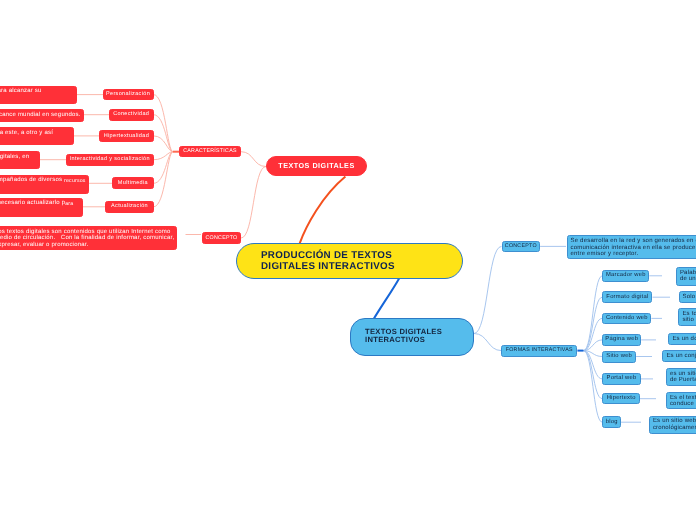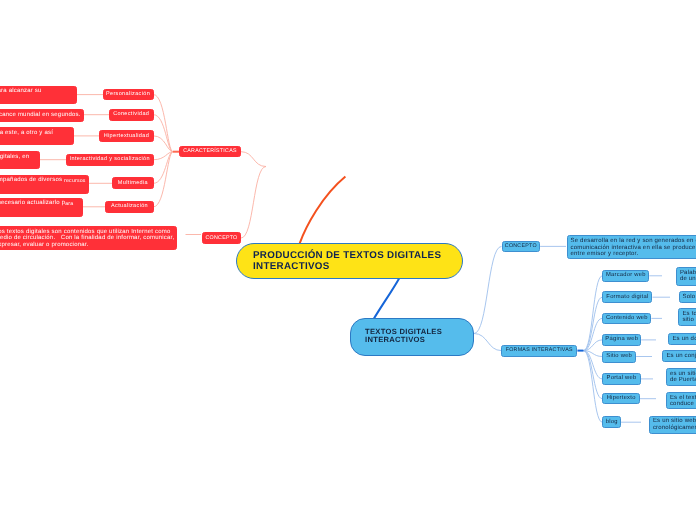--- a/index.html
+++ b/index.html
@@ -25,21 +25,21 @@
   .blue-lbl{font-size:5.8px;letter-spacing:.25px;padding:0 4.5px;white-space:nowrap;}
   .caps{font-size:5.3px;letter-spacing:.25px;}
   .blue-det{font-size:6px;letter-spacing:.2px;padding:1.9px 3px 0;text-align:left;
             justify-content:flex-start;align-items:flex-start;line-height:6.3px;overflow:hidden;}
   .blue-det > span{white-space:pre;}
 
   #n-root{left:236px;top:243px;width:227px;height:36px;background:#FEE316;
       border:1.4px solid #2C79C4;border-radius:18px;color:#0F2350;
       font-size:9.8px;font-weight:bold;letter-spacing:.3px;padding:0 16px;
       justify-content:flex-start;text-align:left;line-height:11.2px;}
-  #n-root > span{width:195px;}
+  #n-root > span{width:195px;margin-left:8px;}
   #n-redbranch{left:266px;top:156px;width:101px;height:20px;background:#FF3038;
       border:1px solid #FF3038;border-radius:10px;color:#fff;font-size:7.2px;
       font-weight:bold;letter-spacing:.5px;}
   #n-bluebranch{left:350px;top:318px;width:124px;height:38px;background:#55BCEC;
       border:1.4px solid #2C79C4;border-radius:15px;color:#14253f;font-size:7.6px;
       font-weight:bold;letter-spacing:.3px;padding:9px 14px 0;justify-content:flex-start;
       align-items:flex-start;text-align:left;line-height:7.7px;}
   #n-bluebranch > span{width:100px;}
 
   
@@ -138,20 +138,23 @@
       <path d="M640.7,378.9 L653,378.9"></path>
       <path d="M640,398.7 L656,398.7"></path>
       <path d="M621.1,422.2 L641,422.2"></path>
     </g>
   </svg>
 
   <div class="node" id="n-root">
     <span>PRODUCCIÓN DE TEXTOS DIGITALES INTERACTIVOS</span>
   </div>
 
+  <div class="node" id="n-redbranch">
+    <span>TEXTOS DIGITALES</span>
+  </div>
 
   <div class="node" id="n-bluebranch">
     <span>TEXTOS DIGITALES INTERACTIVOS</span>
   </div>
 
   <div class="node red red-lbl caps" id="n-carac">
     <span>CARACTERÍSTICAS</span>
   </div>
   <div class="node red red-lbl caps" id="n-concepto-r">
     <span>CONCEPTO</span>

